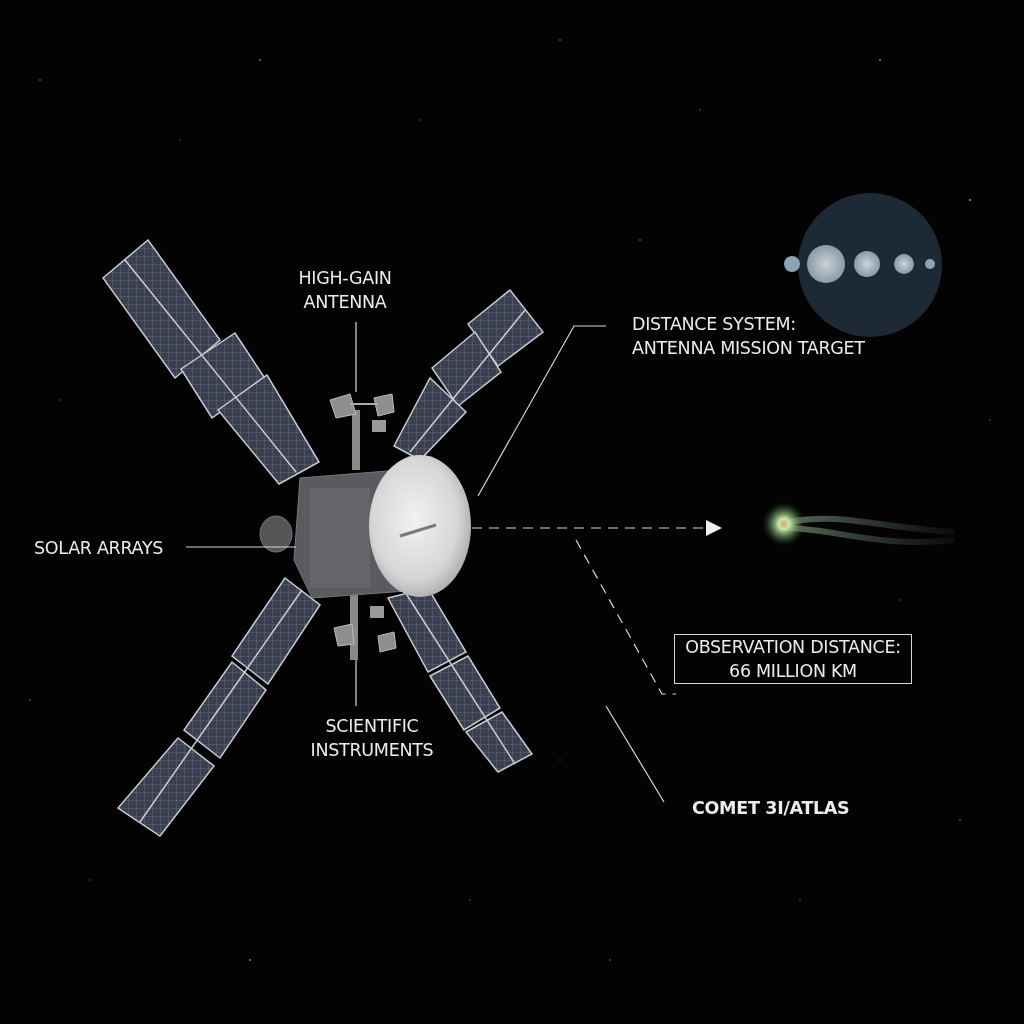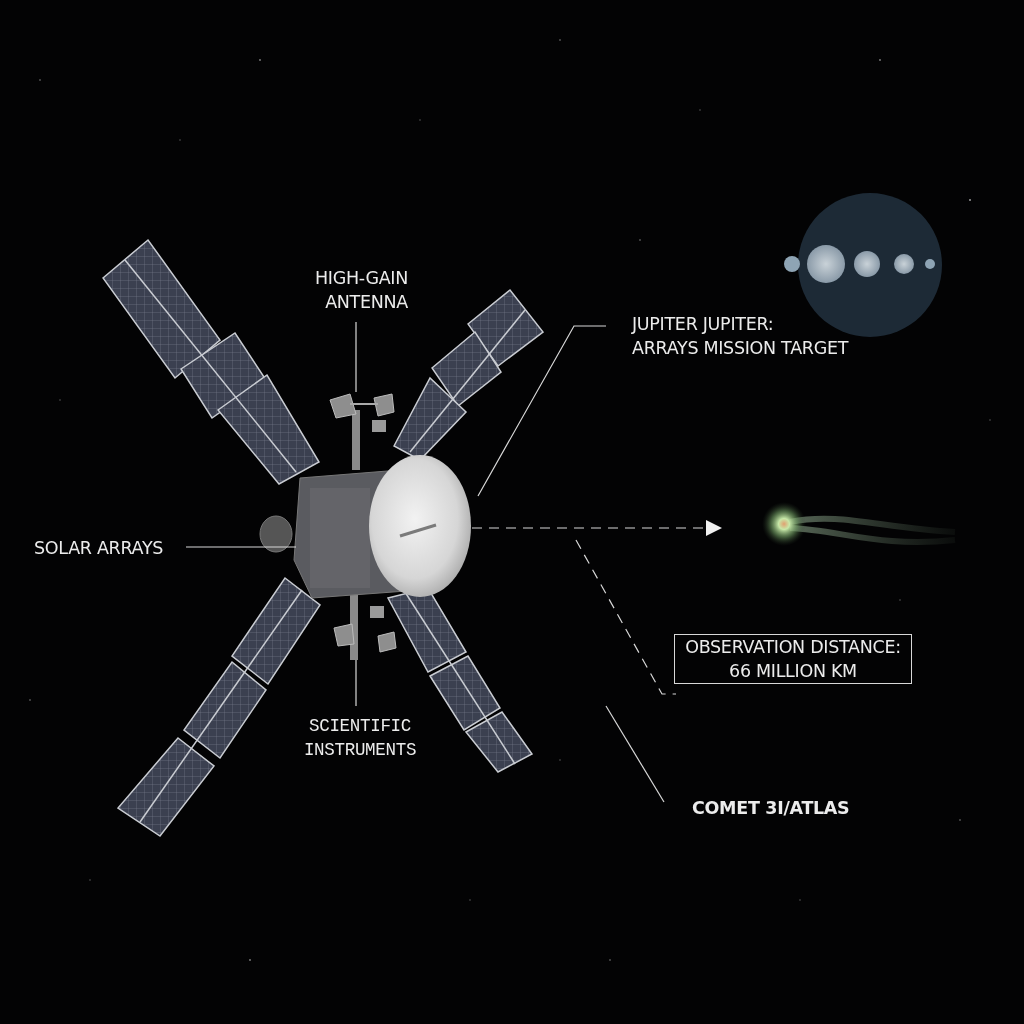--- a/index.html
+++ b/index.html
@@ -134,35 +134,35 @@
   <g>
     <circle cx="870" cy="265" r="72" fill="#1d2a36"></circle>
     <circle cx="792" cy="264" r="8" fill="#8ea4b4"></circle>
     <circle cx="826" cy="264" r="19" fill="url(#jupGrad)"></circle>
     <circle cx="867" cy="264" r="13" fill="url(#jupGrad)"></circle>
     <circle cx="904" cy="264" r="10" fill="url(#jupGrad)"></circle>
     <circle cx="930" cy="264" r="5" fill="#8ea4b4"></circle>
   </g>
 </svg>
 
-<div class="label" style="left:296px; top:266px; width:112px;text-align:right;">
+<div class="label" style="left:289px; top:266px; width:112px;">
   <div>HIGH-GAIN</div>
   <div>ANTENNA</div>
 </div>
 
 <div class="label left" style="left:632px; top:312px;">
-  <div>JUPITER JUPITER:</div>
-  <div>ARRAYS MISSION TARGET</div>
+  <div>DISTANCE SYSTEM:</div>
+  <div>ANTENNA MISSION TARGET</div>
 </div>
 
 <div class="label left" style="left:34px; top:536px;">
   <span>SOLAR ARRAYS</span>
 </div>
 
-<div class="label" style="left:288px; top:714px; width:144px;font-family:Liberation Mono, monospace;">
+<div class="label" style="left:300px; top:714px; width:144px;">
   <div>SCIENTIFIC</div>
   <div>INSTRUMENTS</div>
 </div>
 
 <div class="label box" style="left:674px; top:634px; width:220px;">
   <div>OBSERVATION DISTANCE:</div>
   <div>66 MILLION KM</div>
 </div>
 
 <div class="label left" style="left:692px; top:796px;font-weight:bold;">

